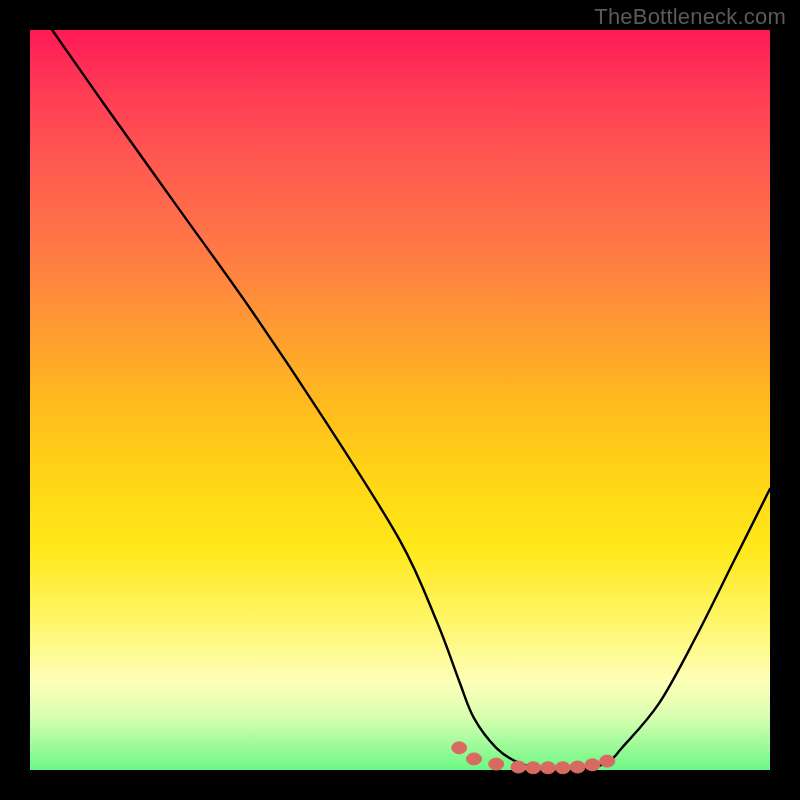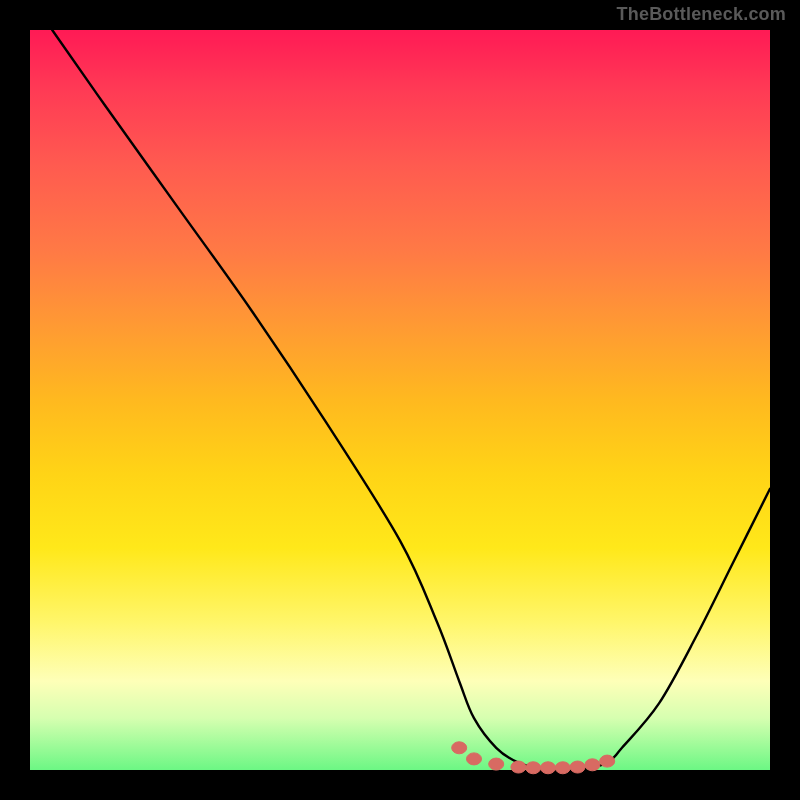--- a/index.html
+++ b/index.html
@@ -40,22 +40,22 @@
       #feffb8 88%,
       #d6ffb0 93%,
       #6cf784 100%
     );
   }
   .watermark {
     position: absolute;
     top: 4px;
     right: 14px;
     color: #5a5a5a;
-    font-size: 18px;
-    font-weight: 700;
+    font-size: 22px;
+    font-weight: 400;
     letter-spacing: 0.2px;
     user-select: none;
   }
   svg.curve {
     position: absolute;
     left: 0;
     top: 0;
     width: 740px;
     height: 740px;
     overflow: visible;

